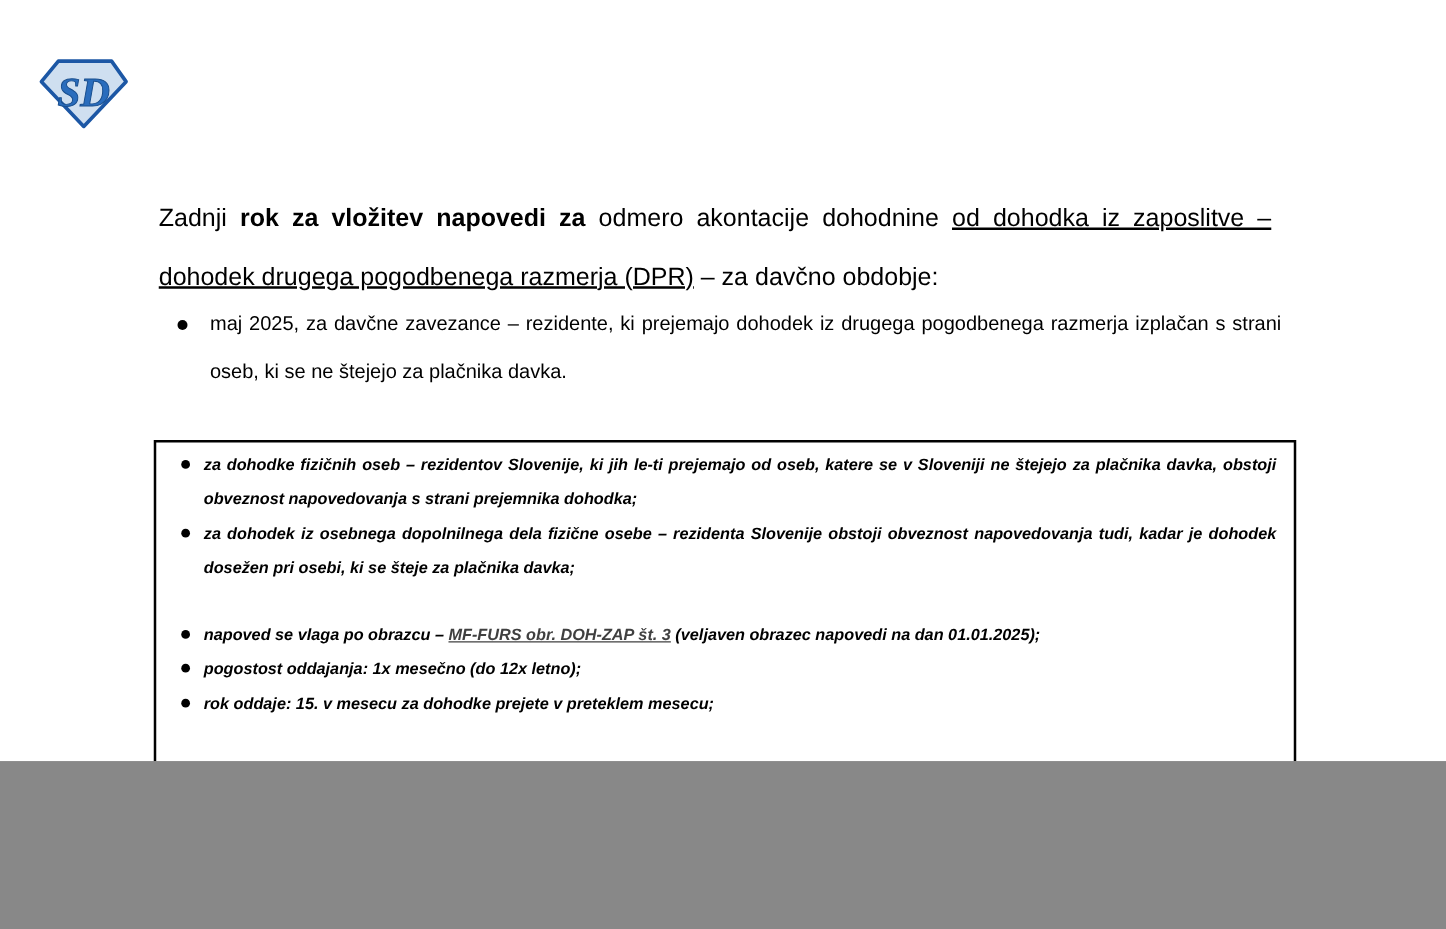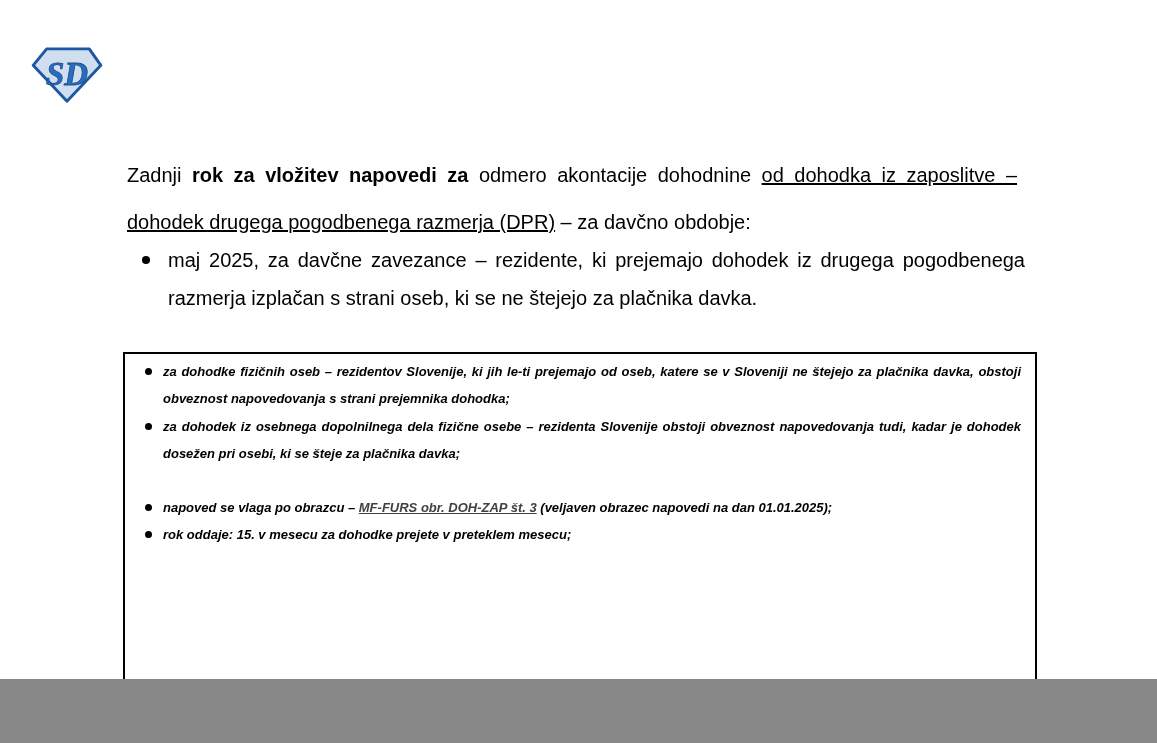--- a/index.html
+++ b/index.html
@@ -1,18 +1,18 @@
 <!DOCTYPE html>
 <html><head>
 <meta charset="utf-8">
 <style>
   html,body { margin:0; padding:0; background:#888; }
   .page {
     position:relative;
-    width:1157px; height:679px;
+    width:1157px; height:609px;
     margin:0 auto;
     background:#ffffff;
     overflow:hidden;
     font-family:"Liberation Sans", sans-serif;
     color:#000;
   }
 
   
   .logo { position:absolute; left:30px; top:45px; width:74px; height:60px; }
 
@@ -26,21 +26,21 @@
   .b { font-weight:bold; }
   .u { text-decoration:underline; }
 
   
   .top-bullets {
     position:absolute; left:135px; top:241px; width:890px;
     margin:0; padding:0; list-style:none;
   }
   .top-bullets li {
     position:relative; padding-left:33px;
-    font-size:20px; line-height:38px;
+    font-size:16px; line-height:38px;
     text-align:justify;
   }
   .top-bullets li::before {
     content:""; position:absolute; left:7px; top:15px;
     width:8px; height:8px; background:#000; border-radius:50%;
   }
 
   
   .box {
     position:absolute; left:123px; top:352px;
@@ -94,20 +94,23 @@
   <div class="box">
     <ul>
       <li>
         <span>za dohodke fizičnih oseb – rezidentov Slovenije, ki jih le-ti prejemajo od oseb, katere se v Sloveniji ne štejejo za plačnika davka, obstoji obveznost napovedovanja s strani prejemnika dohodka;</span>
       </li>
       <li>
         <span>za dohodek iz osebnega dopolnilnega dela fizične osebe – rezidenta Slovenije obstoji obveznost napovedovanja tudi, kadar je dohodek dosežen pri osebi, ki se šteje za plačnika davka;</span>
       </li>
       <li class="spaced"><span>napoved se vlaga po obrazcu – </span><a class="doc-link" style="color: #404040;">MF-FURS obr. DOH-ZAP št. 3</a><span> (veljaven obrazec napovedi na dan 01.01.2025);</span></li>
       <li>
+        <span>pogostost oddajanja: 1x mesečno (do 12x letno);</span>
+      </li>
+      <li>
         <span>rok oddaje: 15. v mesecu za dohodke prejete v preteklem mesecu;</span>
       </li>
     </ul>
   </div>
 
   <div class="red-sliver"></div>
 
 </div>
 
 </body></html>

